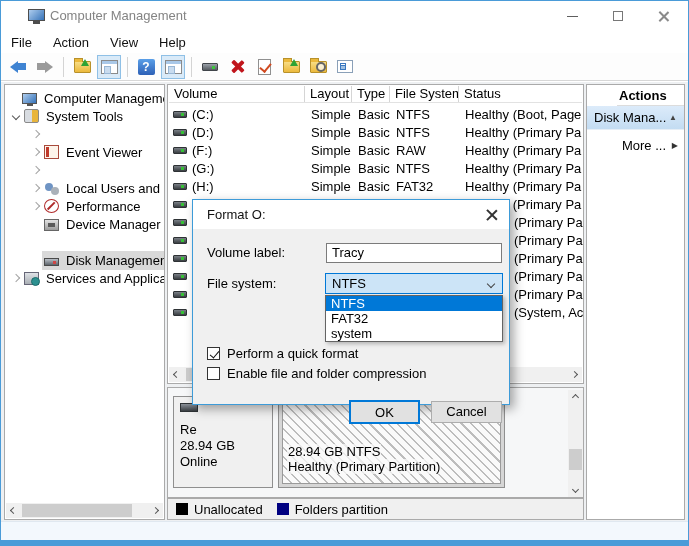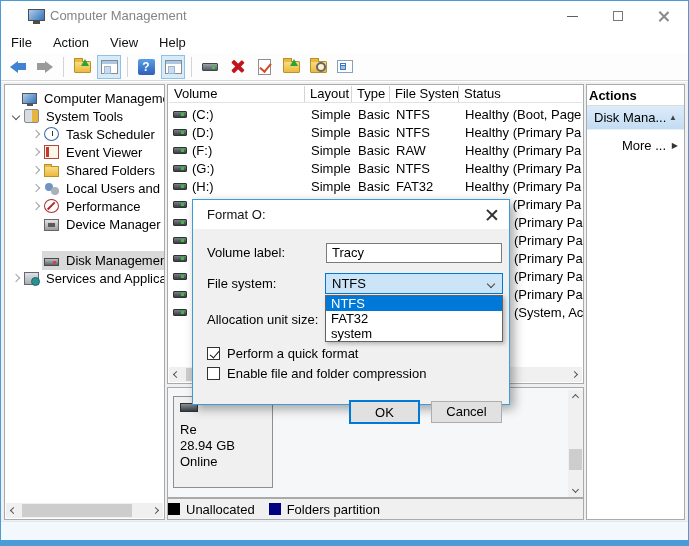--- a/index.html
+++ b/index.html
@@ -133,29 +133,29 @@
   .part-box { position:absolute; left:110px; top:8px; width:227px; height:92px; border:1px solid #8f8f8f; background:#d6d6d6; padding:3px; }
   .part-inner { width:100%; height:100%; border:1px solid #9a9a9a; background:repeating-linear-gradient(45deg,#fafafa 0 5px,#bdbdbd 5px 6.5px); position:relative; }
   .part-text { position:absolute; left:4px; top:43px; line-height:15px; }
   .part-text span { background:rgba(250,250,250,.75); display:inline-block; padding:0 1px; }
   .disk-vscroll { position:absolute; left:400px; top:2px; width:15px; height:107px; background:#f0f0f0; }
   .disk-vscroll .thumb { position:absolute; left:1px; top:59px; width:13px; height:21px; background:#cdcdcd; }
   .sb-btn-v { position:absolute; left:0; width:15px; height:15px; display:flex; align-items:center; justify-content:center; }
   .sb-btn-v .chv { width:5px; height:5px; }
 
   
-  .legend-bar { position:absolute; left:166px; top:497px; width:417px; height:22px; background:#f0f0f0; border:1px solid #aaa; display:flex; align-items:center; }
+  .legend-bar { position:absolute; left:166px; top:497px; width:417px; height:22px; background:#f0f0f0; border:1px solid #aaa; display:flex; align-items:center; padding-left:8px; }
   .sw { width:12px; height:12px; flex:none; margin-right:6px; }
   .sw-unalloc { background:#000000; }
   .sw-primary { background:#000080; }
   .legend-lbl { margin-right:14px; }
 
   
   .actions-panel { position:absolute; left:585px; top:83px; width:99px; height:436px; background:#fff; border:1px solid #aaa; }
-  .act-head { height:21px; line-height:21px; padding-left:2px; font-weight:bold; border-bottom:1px solid #dcdcdc; }
+  .act-head { height:21px; line-height:21px; padding-left:2px; font-weight:bold; border-bottom:1px solid #dcdcdc;margin-left:30px; }
   .act-group { position:relative; height:24px; line-height:24px; padding-left:7px; background:linear-gradient(#dcebfa,#c3dcf2); border-bottom:1px solid #e6eef6; white-space:nowrap; overflow:hidden; }
   .act-group .arr { position:absolute; right:7px; top:0; font-size:8px; color:#444; }
   .act-more { position:relative; height:22px; line-height:22px; margin-top:5px; text-align:right; padding-right:18px; white-space:nowrap; }
   .act-more .arr { position:absolute; right:6px; top:0; font-size:8px; color:#333; }
 
   
   .statusbar { position:absolute; left:0; right:0; top:520px; height:21px; background:#f3f8fd; border-top:1px solid #e0e8f0; }
 
   
   .dialog { position:absolute; left:191px; top:198px; width:318px; height:206px; background:#f0f0f0; border:1px solid #3d9bd8; box-shadow:4px 4px 10px rgba(0,0,0,.35); z-index:10; }
@@ -271,41 +271,33 @@
         </span>
         <span class="selwrap">
           <span class="ti ti-tools"></span>
           <span class="lbl">System Tools</span>
         </span>
       </div>
     <div class="trow" style="top:40px">
         <span class="exp" style="margin-left:24px">
           <span class="chv r lite"></span>
         </span>
-        <span class="selwrap">
-          <span class="ti ti-clock"></span>
-          <span class="lbl">Task Scheduler</span>
-        </span>
       </div>
     <div class="trow" style="top:58px">
         <span class="exp" style="margin-left:24px">
           <span class="chv r lite"></span>
         </span>
         <span class="selwrap">
           <span class="ti ti-event"></span>
           <span class="lbl">Event Viewer</span>
         </span>
       </div>
     <div class="trow" style="top:76px">
         <span class="exp" style="margin-left:24px">
           <span class="chv r lite"></span>
-        </span>
-        <span class="selwrap">
-          <span class="ti ti-sharedfolders"></span>
-          <span class="lbl">Shared Folders</span>
         </span>
       </div>
     <div class="trow" style="top:94px">
         <span class="exp" style="margin-left:24px">
           <span class="chv r lite"></span>
         </span>
         <span class="selwrap">
           <span class="ti ti-users"></span>
           <span class="lbl">Local Users and Gro</span>
         </span>
@@ -471,20 +463,28 @@
     </div>
   </div>
 
   <div class="diskview-panel">
     <div class="disk-box">
       <span class="dico"></span>
       <span class="dl1">Re</span>
       <span class="dl2">28.94 GB</span>
       <span class="dl3">Online</span>
     </div>
+    <div class="part-box">
+      <div class="part-inner">
+        <div class="part-text">
+          <div><span>28.94 GB NTFS</span></div>
+          <div><span>Healthy (Primary Partition)</span></div>
+        </div>
+      </div>
+    </div>
     <div class="disk-vscroll">
       <div class="sb-btn-v" style="top:0">
           <span class="chv u"></span>
         </div>
       <div class="thumb"></div>
       <div class="sb-btn-v" style="bottom:0">
           <span class="chv d"></span>
         </div>
     </div>
   </div>
@@ -510,21 +510,20 @@
       <span class="txt">Format O:</span>
       <span class="dlg-close"></span>
     </div>
     <span class="dlg-lbl" style="top:45px">Volume label:</span>
     <div class="dlg-input">Tracy</div>
     <span class="dlg-lbl" style="top:76px">File system:</span>
     <div class="dlg-combo">
       <span>NTFS</span>
       <span class="chv d"></span>
     </div>
-    <span class="dlg-lbl" style="top:112px">Allocation unit size:</span>
     <div class="dlg-drop">
       <div class="opt sel">NTFS</div>
       <div class="opt">FAT32</div>
       <div class="opt">system</div>
     </div>
     <div class="cbrow" style="top:146px">
       <span class="cb checked"></span>
       <span>Perform a quick format</span>
     </div>
     <div class="cbrow" style="top:166px">

